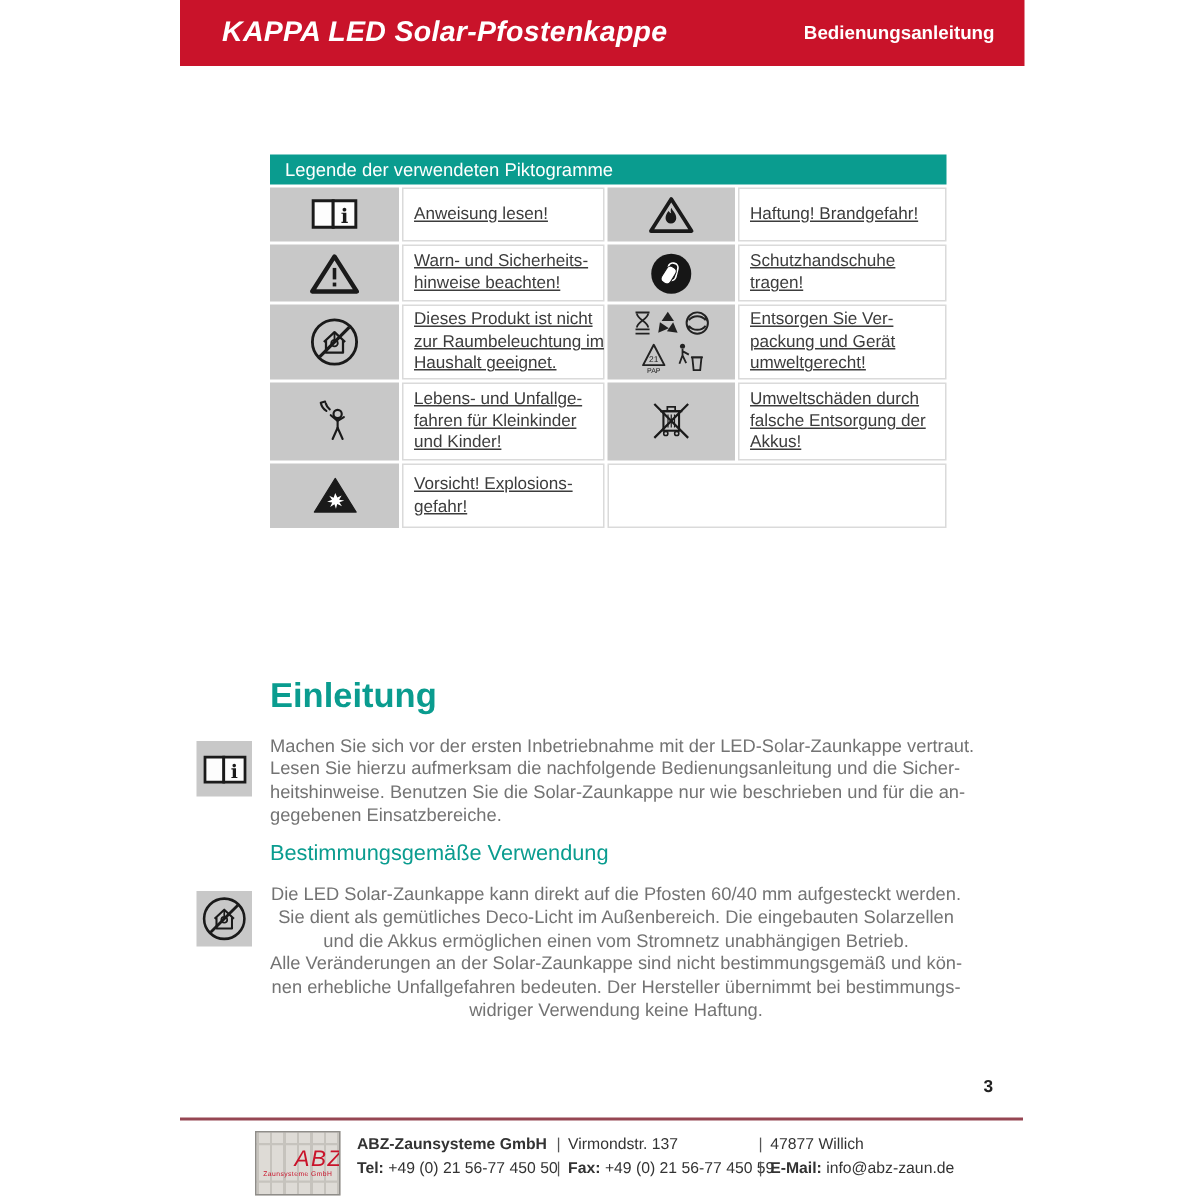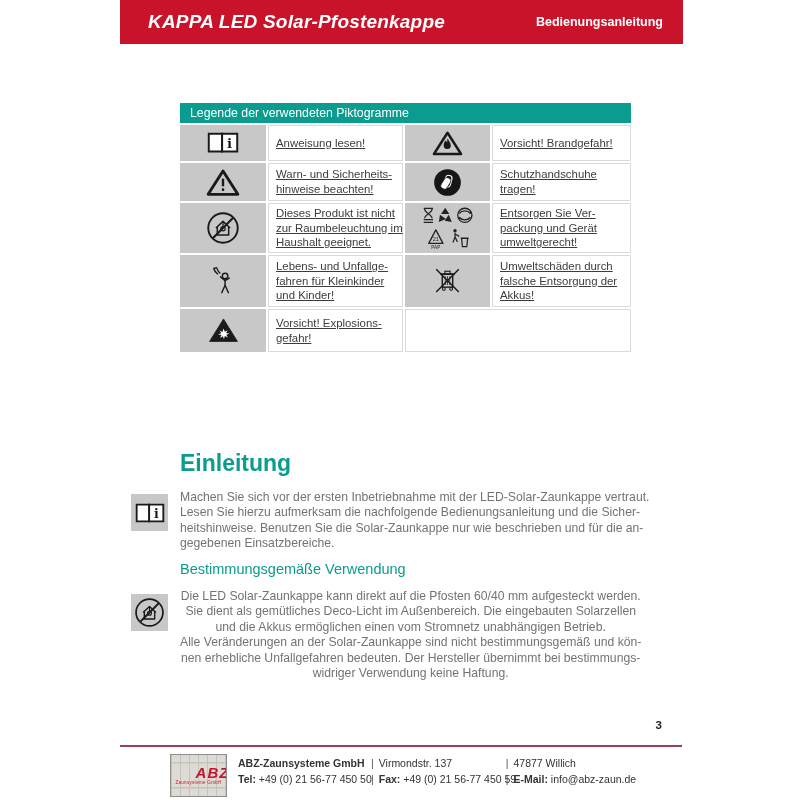--- a/index.html
+++ b/index.html
@@ -39,21 +39,21 @@
   .pagenum{position:absolute;left:630px;top:719px;width:32px;text-align:right;
            font-size:11.5px;font-weight:bold;color:#222;}
   .rule{position:absolute;left:120px;top:745px;width:562px;height:2px;background:#964653;}
   .logo{position:absolute;left:170px;top:754px;width:57px;height:43px;border:1.5px solid #8f8d89;
         background:#dedbd6;box-sizing:border-box;overflow:hidden;
         background-image:repeating-linear-gradient(90deg,#c6c3bd 0 1.5px,transparent 1.5px 9px),
                          linear-gradient(#c6c3bd 0 0),linear-gradient(#c6c3bd 0 0);
         background-size:100% 100%,100% 1.5px,100% 1.5px;
         background-position:0 0,0 7px,0 32px;background-repeat:repeat,no-repeat,no-repeat;
         display:flex;flex-direction:column;align-items:center;justify-content:center;}
-  .logo-abz{color:#c9132a;font-weight:bold;font-style:italic;font-size:15px;letter-spacing:1px;line-height:15px;margin-left:28px;}
+  .logo-abz{color:#c9132a;font-weight:normal;font-style:italic;font-size:15px;letter-spacing:1px;line-height:15px;margin-left:28px;}
   .logo-sub{color:#c9132a;font-size:4.5px;line-height:6px;letter-spacing:.3px;}
   .footer-text{position:absolute;left:238px;top:755px;font-size:10.5px;line-height:16px;
                color:#333;white-space:nowrap;}
   .frow{display:flex;}
   .fc1{width:133px;} .fc2{width:127px;}
   .fsep{padding:0 5px 0 0;color:#555;}
   b{font-weight:bold;}
 </style>
 </head>
 <body>
@@ -76,21 +76,21 @@
           <text x="25.5" y="18.5" text-anchor="middle" font-family="DejaVu Serif,serif" font-size="15" font-weight="bold" fill="#1a1a1a">i</text>
         </svg>
       </div>
       <div class="tcell">Anweisung lesen!</div>
       <div class="icell">
         <svg width="31" viewBox="0 0 40 34">
           <path d="M20 3.5 L37.5 31 H2.5 Z" fill="none" stroke="#1a1a1a" stroke-width="3.2" stroke-linejoin="round"></path>
           <path d="M20 11 c1.4 2.8 4.3 5.2 4.3 8.9 a4.6 4.6 0 0 1 -9.2 0 c0 -2.4 1 -4.3 2.5 -6.2 c0.8 1.1 1.5 1.7 2.4 2.1 c-0.6 -1.6 -0.6 -3.1 0 -4.8 z" fill="#1a1a1a"></path>
         </svg>
       </div>
-      <div class="tcell">Vorsicht! Brandgefahr!</div>
+      <div class="tcell">Haftung! Brandgefahr!</div>
 
       <div class="icell">
         <svg width="34" viewBox="0 0 40 34">
           <path d="M20 3.5 L37.5 31 H2.5 Z" fill="none" stroke="#1a1a1a" stroke-width="3.4" stroke-linejoin="round"></path>
           <rect x="18.6" y="12.5" width="2.8" height="9" fill="#1a1a1a"></rect>
           <rect x="18.6" y="24" width="2.8" height="3" fill="#1a1a1a"></rect>
         </svg>
       </div>
       <div class="tcell">Warn- und Sicherheits-<br>hinweise beachten!</div>
       <div class="icell">

